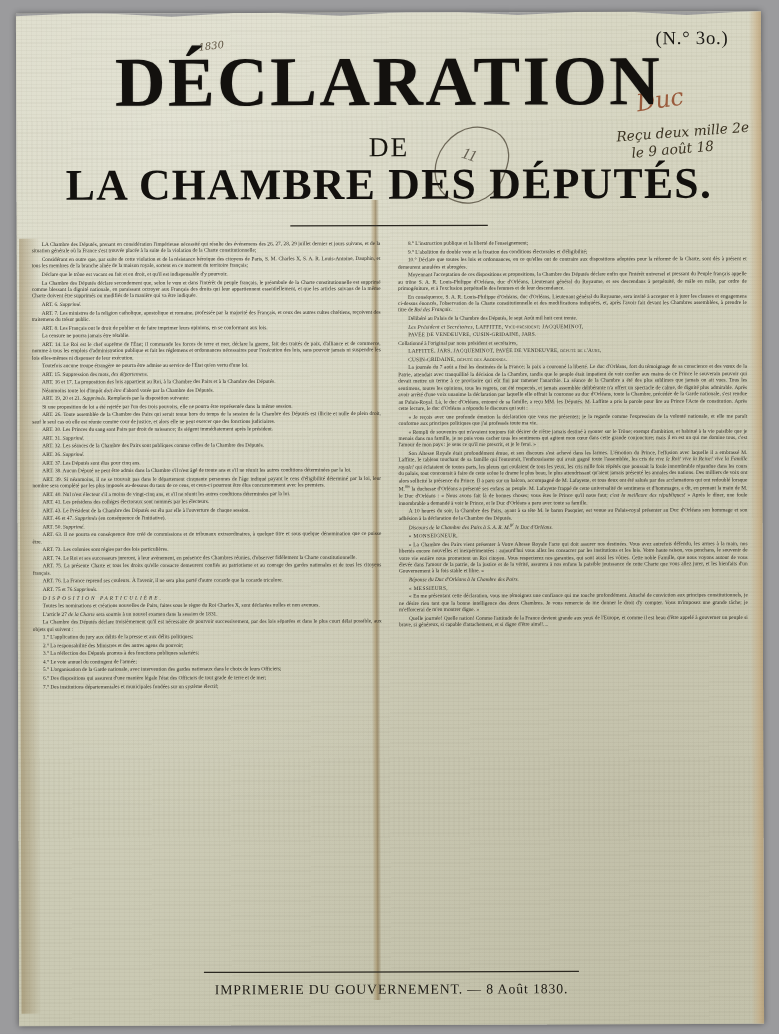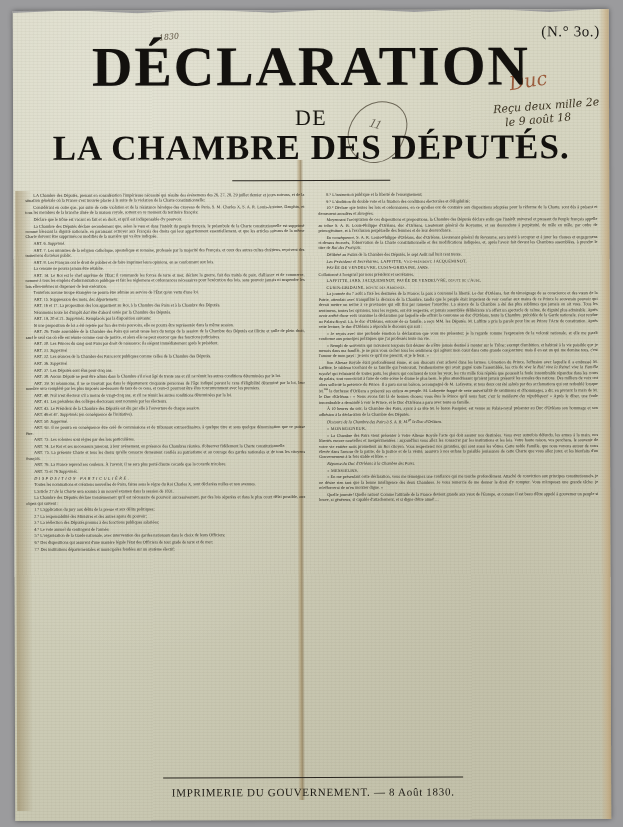--- a/index.html
+++ b/index.html
@@ -35,21 +35,21 @@
       repeating-linear-gradient(90deg, rgba(90,80,55,.028) 0 1px, rgba(0,0,0,0) 1px 4px);
     mix-blend-mode:multiply;}
   .fold{position:absolute;top:150px;left:283px;width:7px;height:640px;
     background:linear-gradient(90deg, rgba(150,125,80,.0), rgba(150,120,70,.45) 45%, rgba(120,95,55,.55) 60%, rgba(150,125,80,.0));
     pointer-events:none;}
   .stain-l{position:absolute;left:2px;top:180px;width:16px;height:620px;
     background:linear-gradient(90deg, rgba(130,105,60,.42), rgba(130,105,60,0));
     pointer-events:none;}
 
   
-  .numtag{position:absolute;right:9px;top:14px;font-size:15px;letter-spacing:.6px;color:#1c1a16;}
+  .numtag{position:absolute;right:26px;top:14px;font-size:15px;letter-spacing:.6px;color:#1c1a16;}
   h1.title{
     position:absolute;left:0;right:0;top:28px;margin:0;text-align:center;
     font-size:56px;font-weight:700;letter-spacing:2px;color:#13110e;
     font-family:"Liberation Serif", serif; line-height:1;
     text-shadow:0 0 1px rgba(0,0,0,.35);
   }
   .de{position:absolute;left:0;right:0;top:95px;text-align:center;
       font-size:22px;letter-spacing:1.5px;color:#17150f;}
   h2.title2{
     position:absolute;left:0;right:0;top:120px;margin:0;text-align:center;

